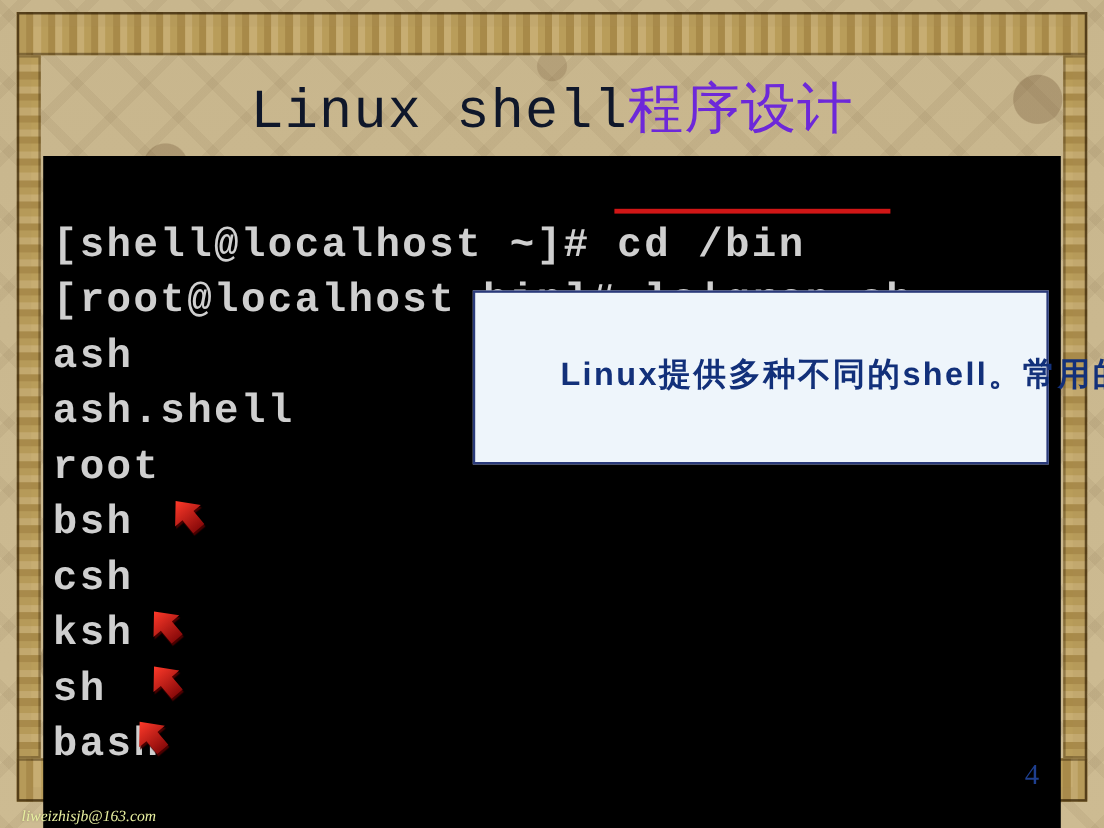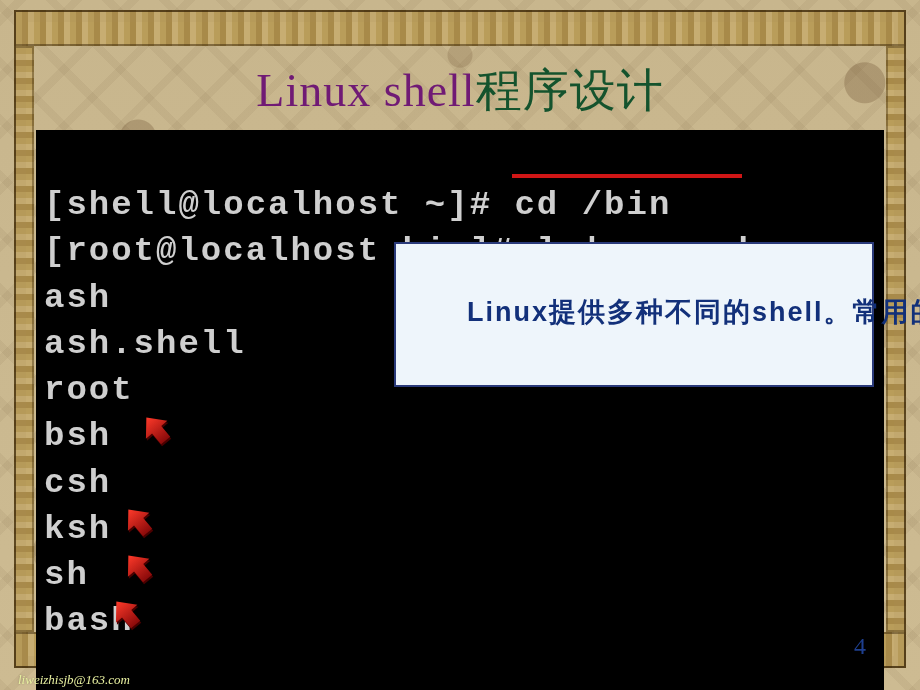--- a/index.html
+++ b/index.html
@@ -61,22 +61,22 @@
     }
 
     .title {
       text-align: center;
       font-size: 46px;
       font-weight: 400;
       letter-spacing: 1px;
       margin-top: 14px;
       margin-bottom: 8px;
     }
-    .title .lat { color: #701a75; font-family: Liberation Serif, serif; }
-    .title .cjk { color: #14532d; font-family: Liberation Serif, serif; }
+    .title .lat { color: #0f172a; font-family: Liberation Mono, monospace; }
+    .title .cjk { color: #6d28d9; font-family: Liberation Serif, serif; }
 
     .terminal {
       background: #000;
       color: #cfcfcf;
       font-family: "Courier New", monospace;
       font-weight: bold;
       font-size: 34px;
       line-height: 1.36;
       letter-spacing: 2px;
       padding: 6px 8px 6px 8px;

